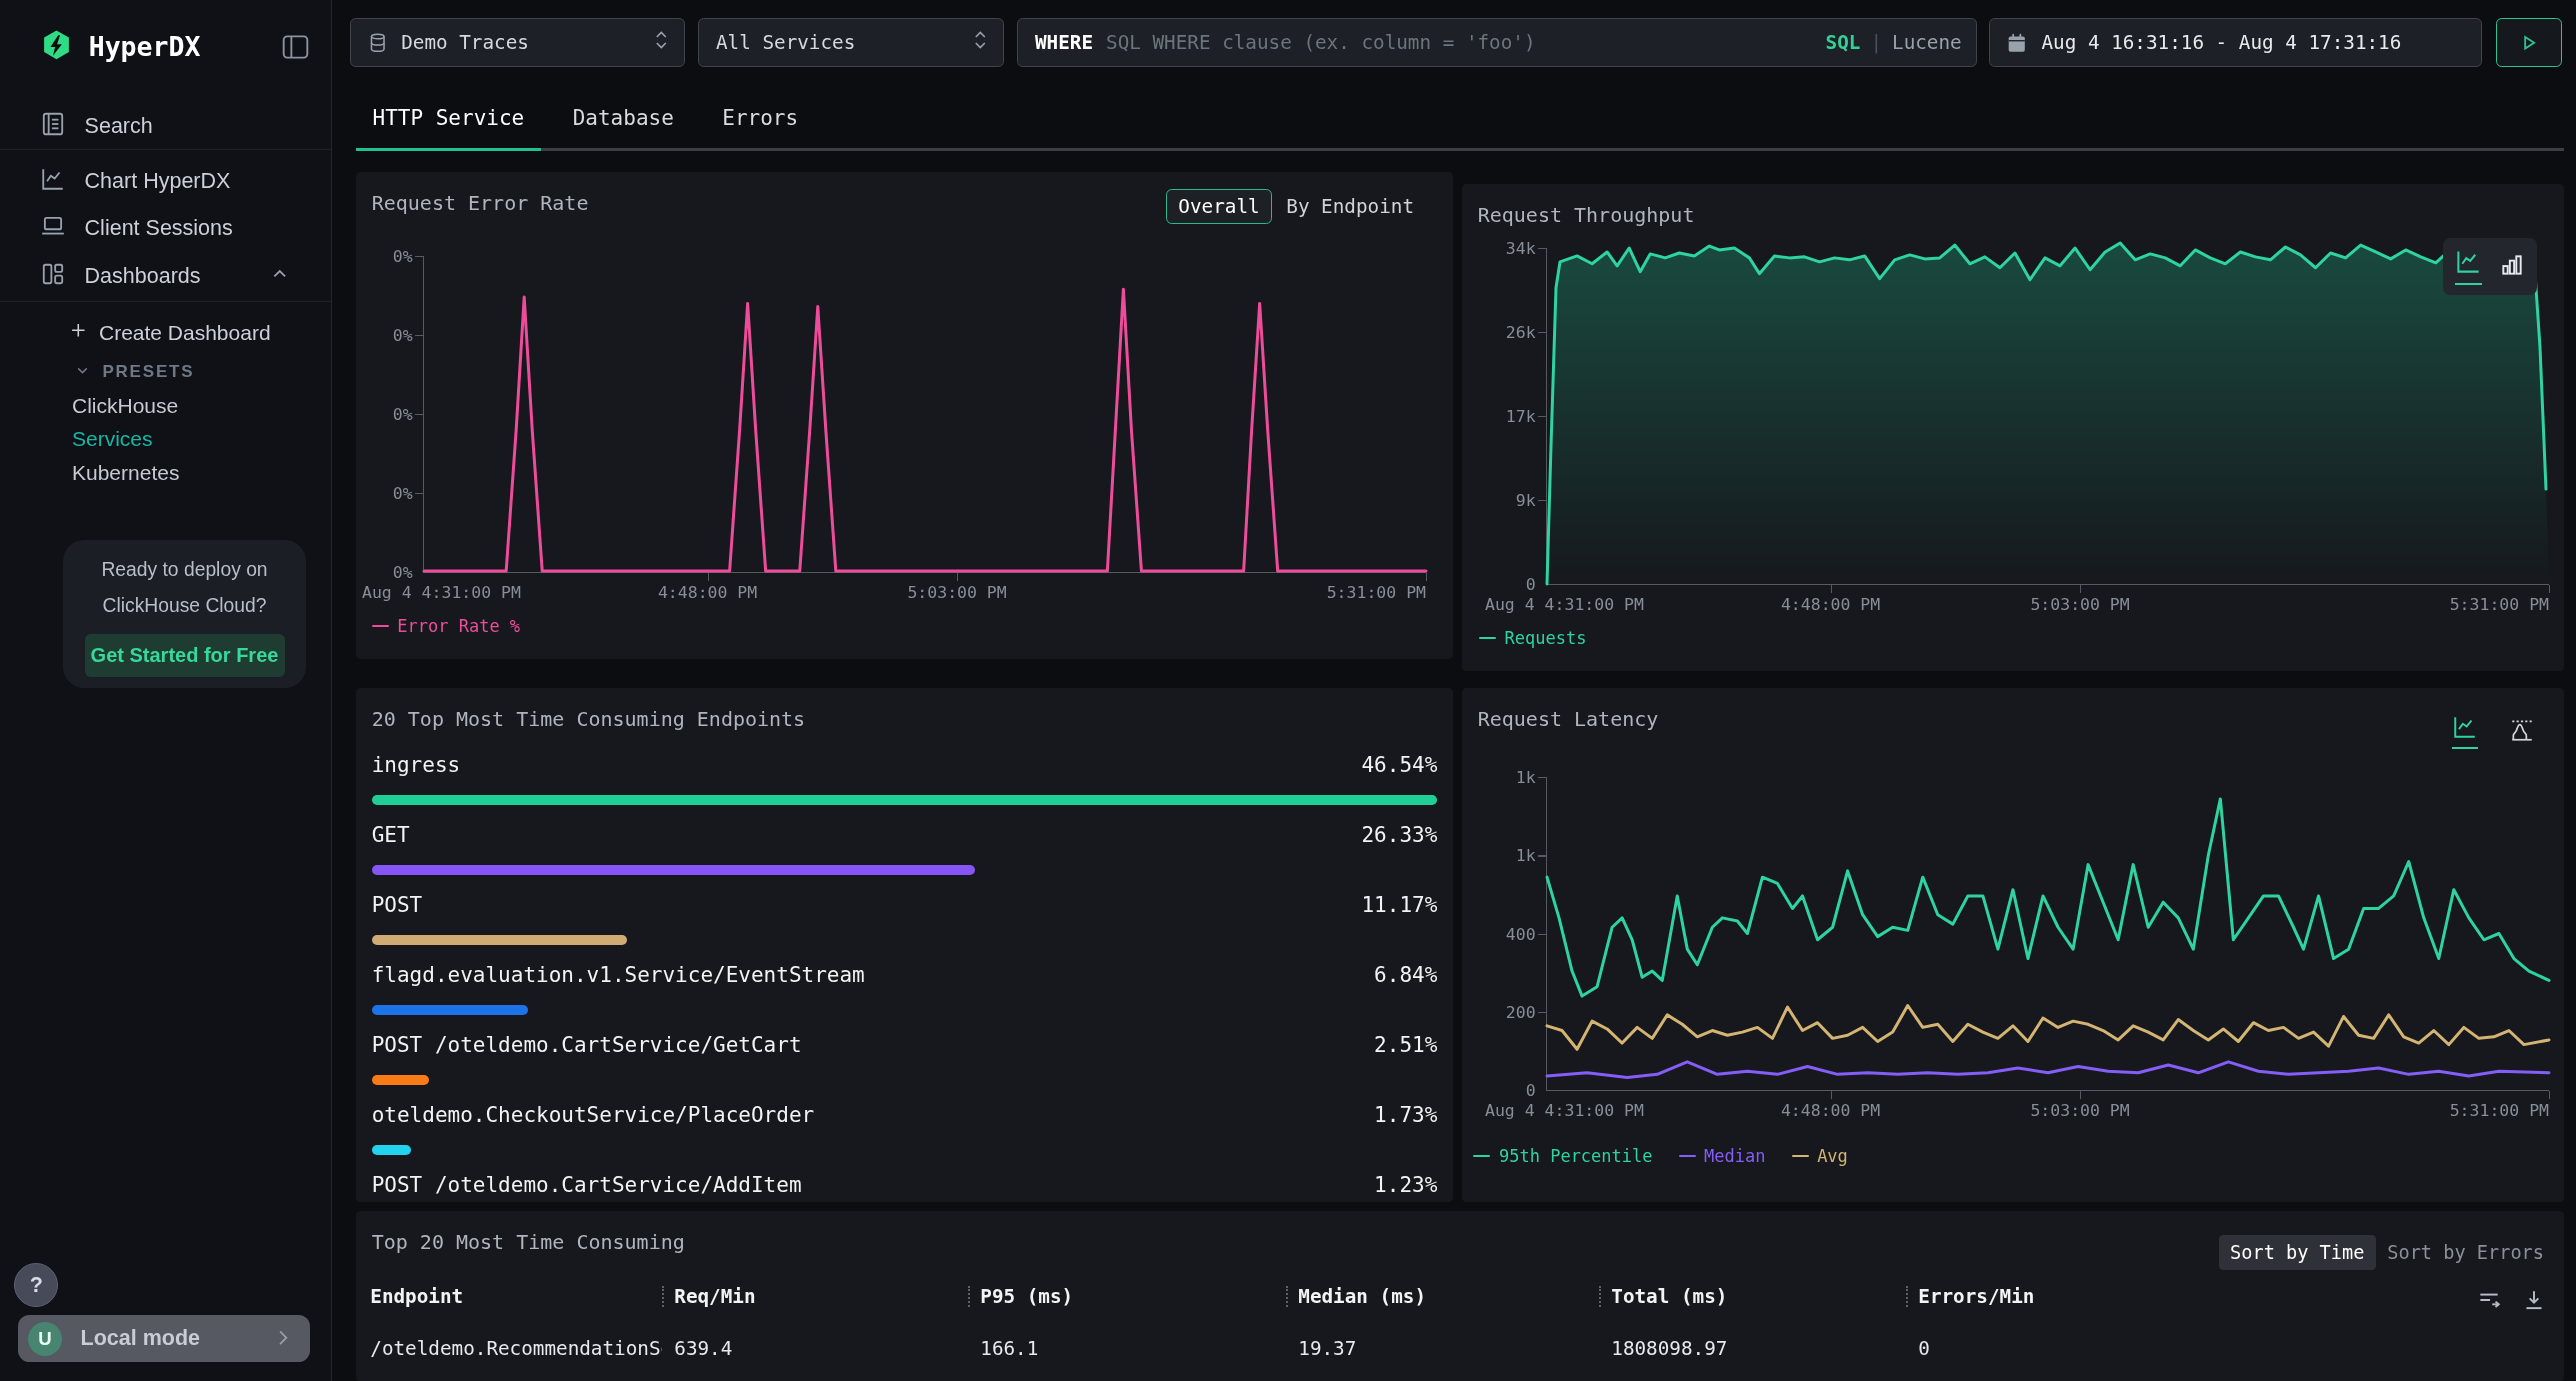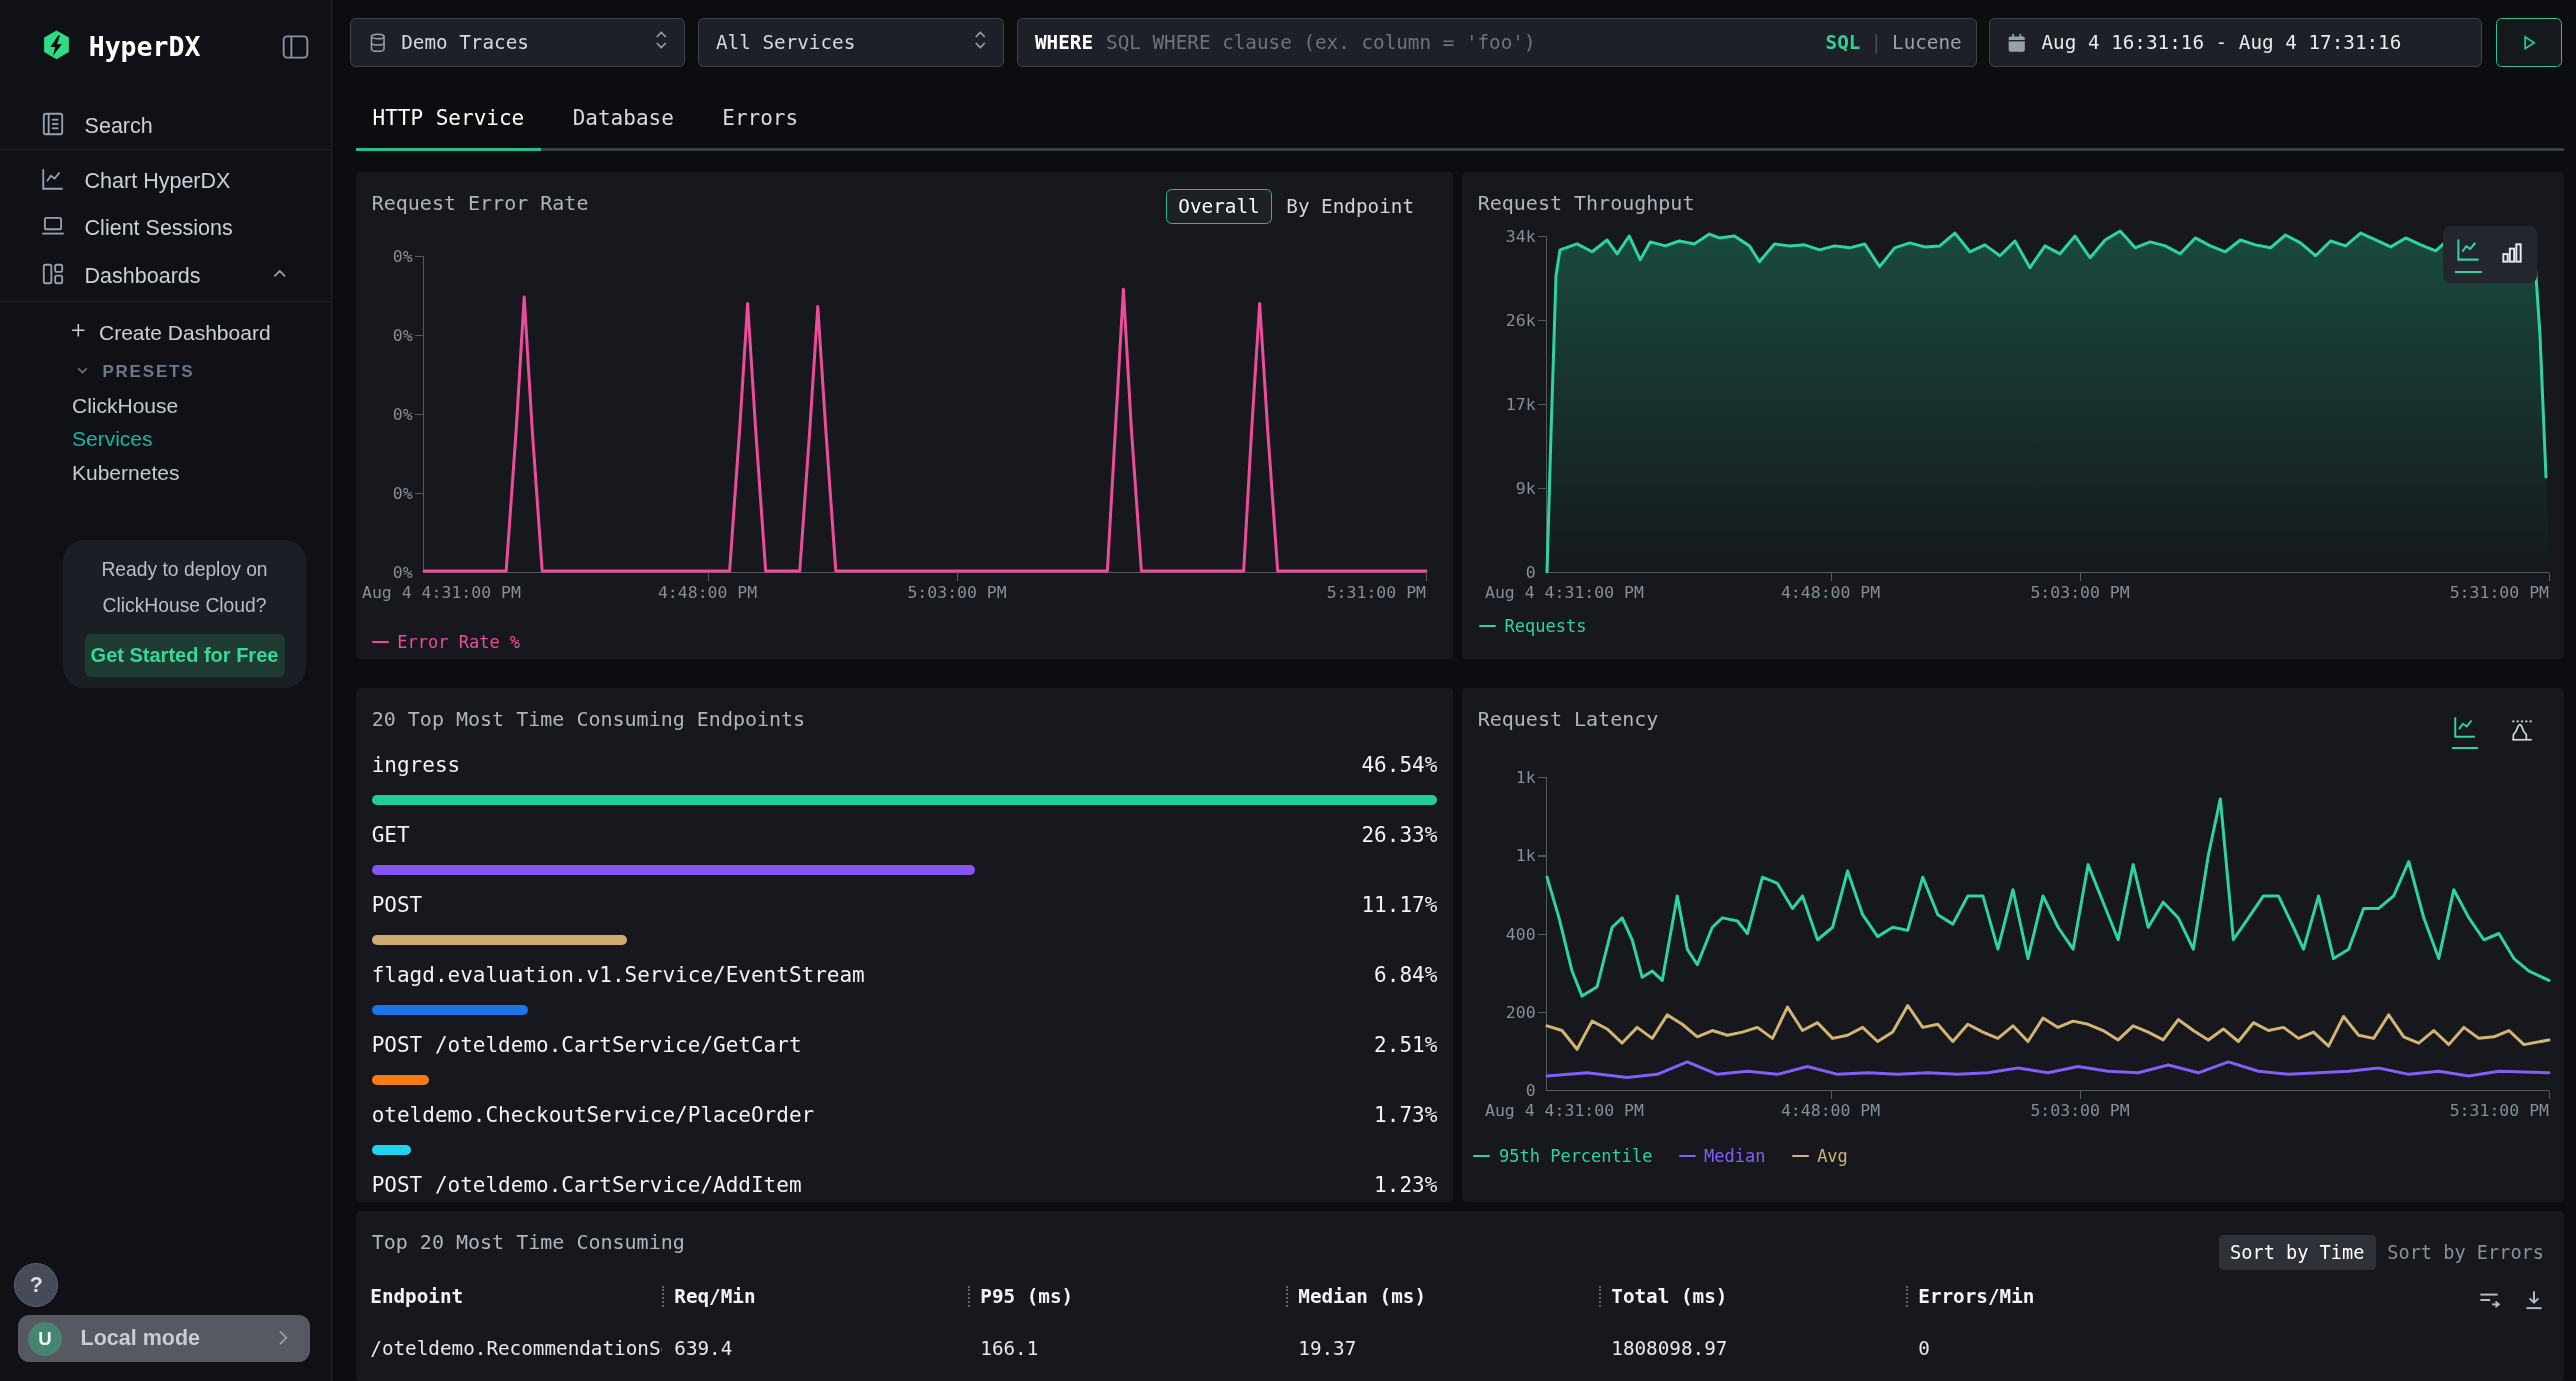--- a/index.html
+++ b/index.html
@@ -52,21 +52,21 @@
   
   .tabs{position:absolute;left:356px;top:84px;width:2208px;height:64px;border-bottom:3.6px solid #3a3e45;}
   .tab{display:inline-block;height:64px;line-height:69px;padding:0 16.5px;margin-right:8.6px;
        font-size:21px;color:#d8dce1;}
   .tab-active{color:#fff;border-bottom:3.6px solid #24c08b;margin-bottom:-3.6px;}
 
   
   .panel{position:absolute;background:#16181d;border-radius:4.3px;}
   .panel-title{position:absolute;left:15.7px;top:18.6px;font-size:20px;color:#aeb5bd;}
   #panel-error{left:356px;top:172px;width:1097px;height:487px;}
-  #panel-thr{left:1462px;top:172px;width:1102px;height:487px;text-decoration:underline;}
+  #panel-thr{left:1462px;top:184px;width:1102px;height:487px;text-decoration:underline;}
   #panel-endpoints{left:356px;top:688px;width:1097px;height:514px;overflow:hidden;}
   #panel-latency{left:1462px;top:688px;width:1102px;height:514px;}
   #panel-table{left:356px;top:1211px;width:2208px;height:170px;overflow:hidden;}
 
   
   .plot{position:absolute;border-left:1.4px solid #555b63;border-bottom:1.4px solid #555b63;}
   .plot svg{position:absolute;left:0;top:0;width:100%;height:100%;overflow:visible;}
   #plot-error{left:67px;top:84px;width:1002px;height:316px;}
   #plot-thr{left:84px;top:64px;width:1002px;height:336px;}
   #plot-lat{left:84px;top:89px;width:1002px;height:313px;text-decoration:underline;}
@@ -312,21 +312,21 @@
       <span class="ytick" style="top:75%;">0%</span>
       <span class="ytick" style="top:100%;">0%</span>
       <span class="xmark" style="left:28.3%;"></span>
         <span class="xmark" style="left:53.2%;"></span>
         <span class="xmark" style="left:100%;"></span>
       <span class="xtick" style="left:-62px;transform:none;top:calc(100% + 11.4px);">Aug 4 4:31:00 PM</span>
       <span class="xtick" style="left:28.3%;">4:48:00 PM</span>
       <span class="xtick" style="left:53.2%;">5:03:00 PM</span>
       <span class="xtick" style="left:100%;transform:translateX(-100%);">5:31:00 PM</span>
     </div>
-    <div class="legend" style="left:15.7px;top:460px;">
+    <div class="legend" style="left:15.7px;top:444px;">
       <span class="lg lg-pink">
           <span class="lg-dash"></span>
           <span>Error Rate %</span>
         </span>
     </div>
   </div>
 
   <div class="panel" id="panel-thr">
     <div class="panel-title">Request Throughput</div>
     <div class="plot" id="plot-thr">

